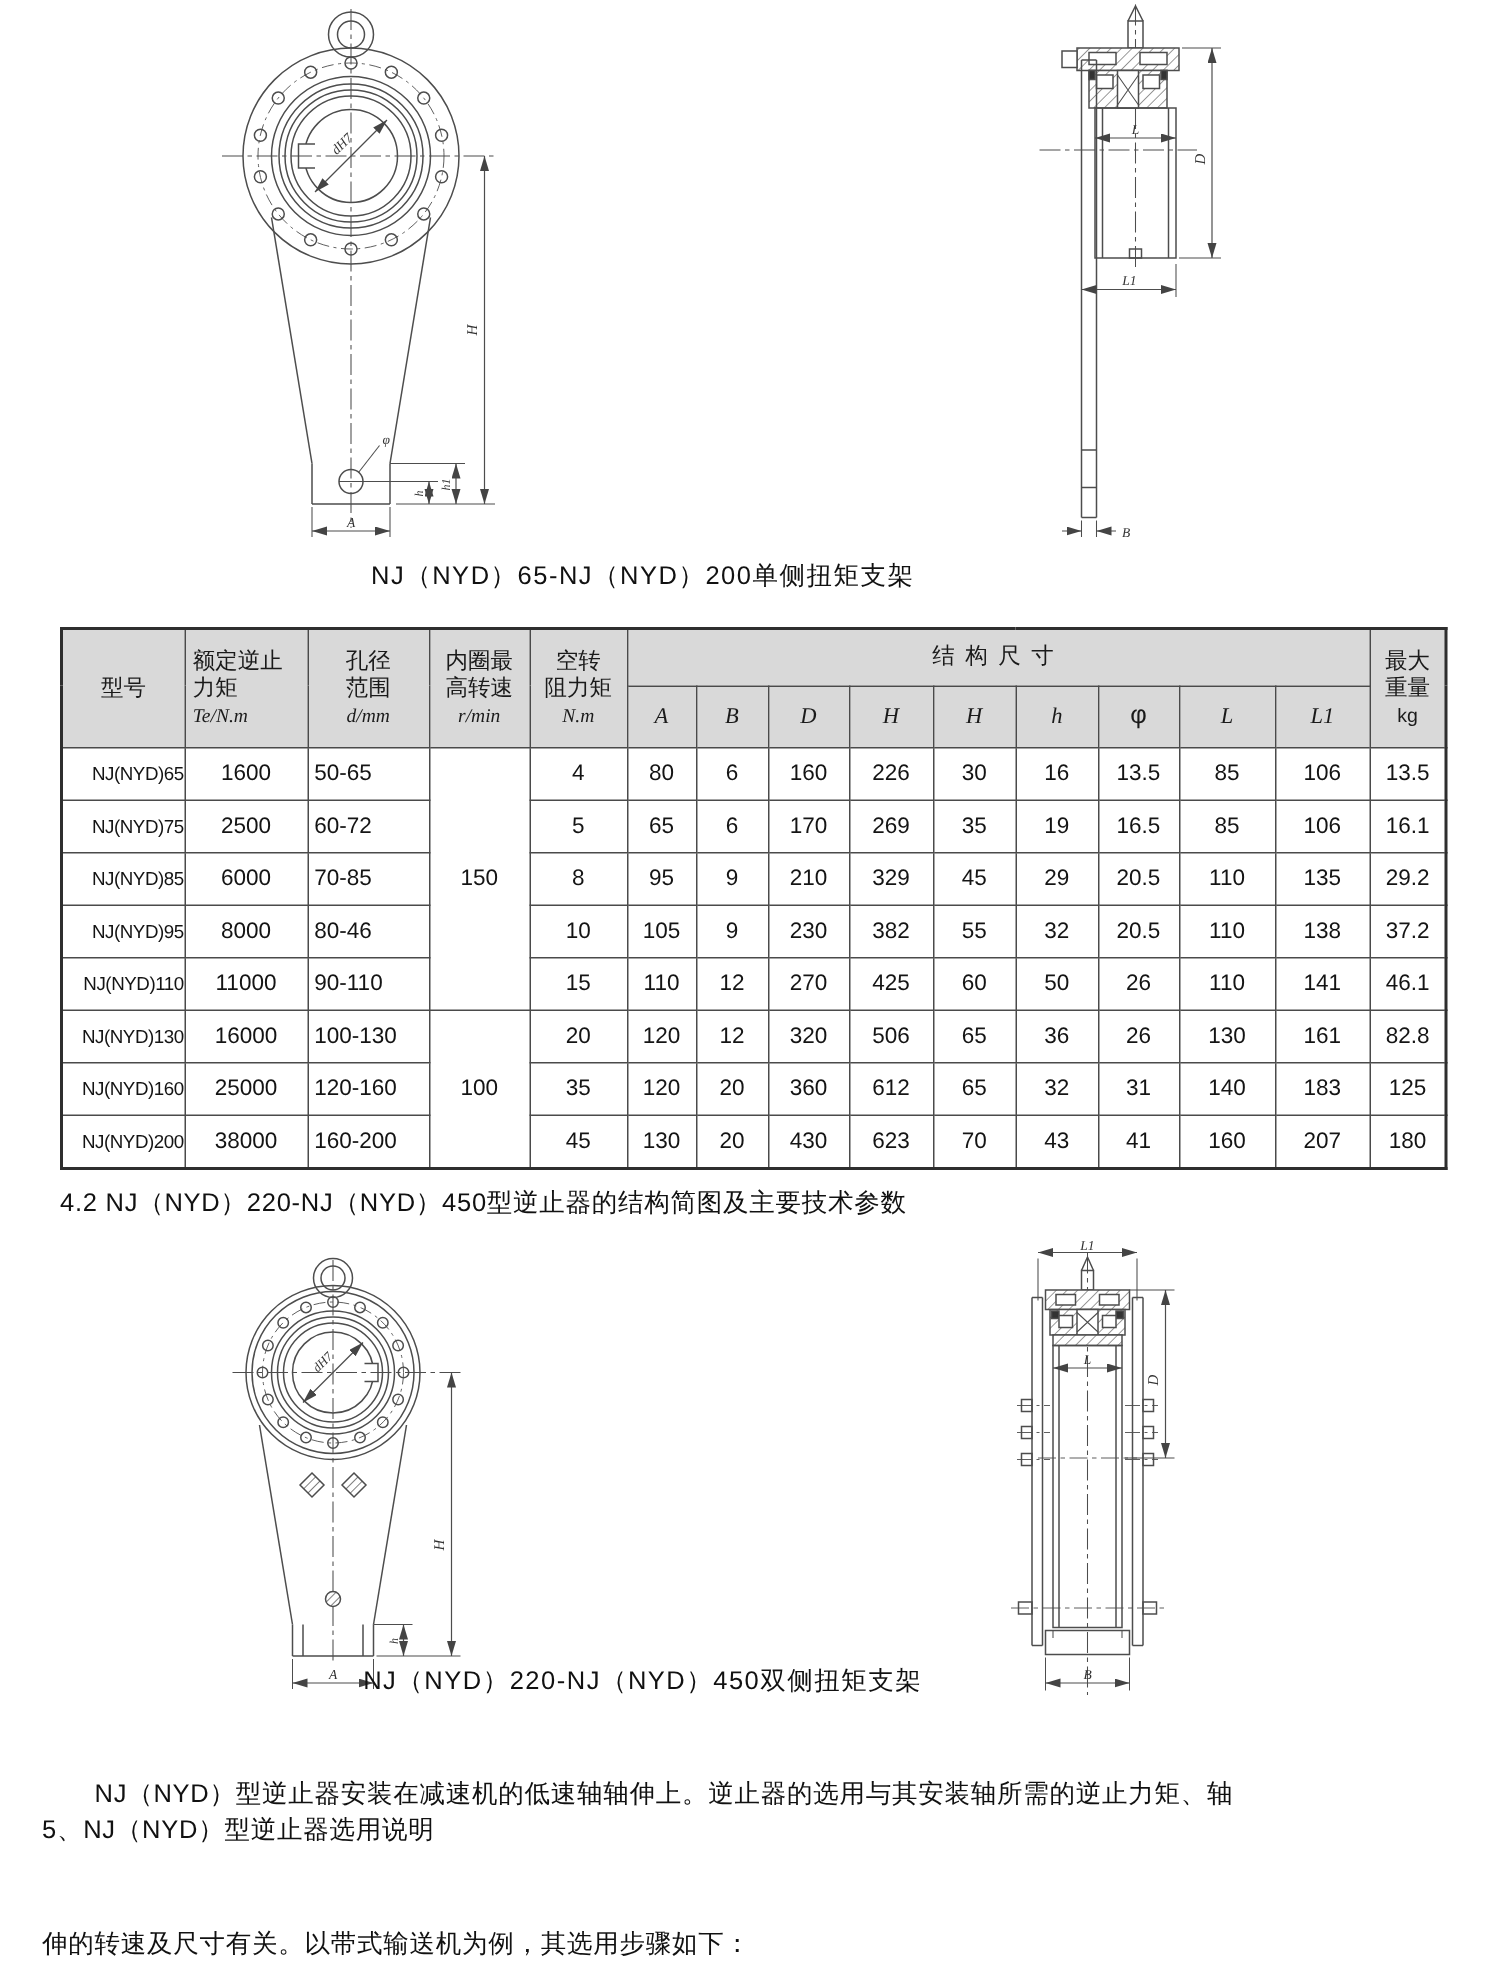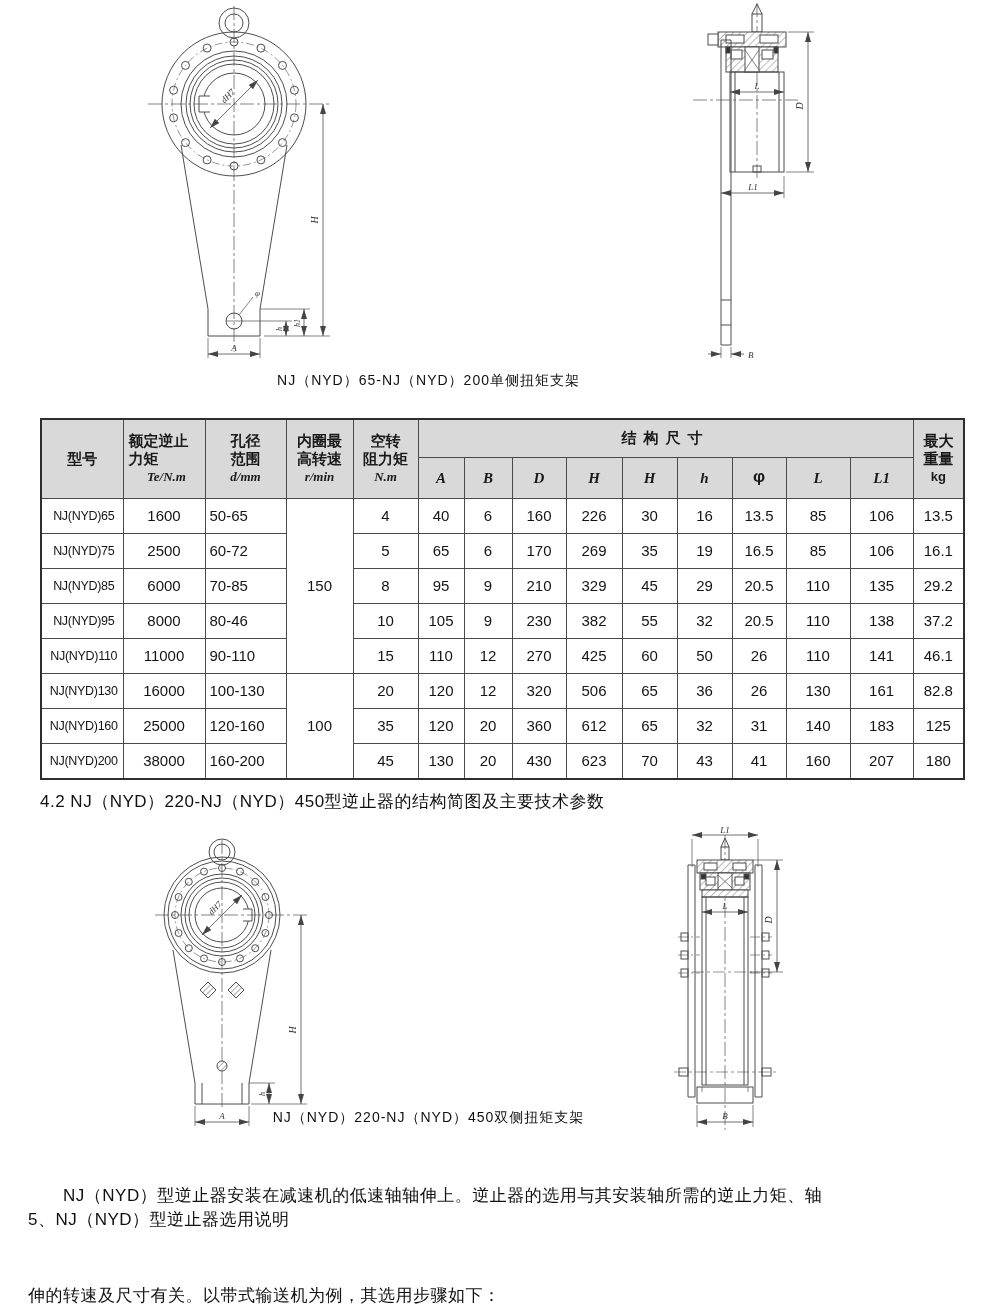--- a/index.html
+++ b/index.html
@@ -1,33 +1,33 @@
 <!DOCTYPE html>
 <html><head>
 <meta charset="utf-8">
 <style>
   html,body{margin:0;padding:0;background:#fff;}
   body{width:1000px;height:1314px;position:relative;font-family:"Liberation Sans",sans-serif;color:#1f1f1f;overflow:hidden;}
   .abs{position:absolute;}
-  .caption{width:857px;text-align:center;font-size:14px;letter-spacing:1px;color:#111;}
+  .caption{width:857px;text-align:center;font-size:17px;letter-spacing:1px;color:#111;}
   .heading{font-size:17px;color:#111;letter-spacing:0.5px;}
   .para-line{font-size:17px;color:#111;letter-spacing:0.5px;line-height:24px;}
 
   
   table.spec{border-collapse:collapse;table-layout:fixed;width:923px;border:2px solid #2e2e2e;}
   table.spec th,table.spec td{border:1px solid #4a4a4a;text-align:center;vertical-align:middle;padding:0;overflow:hidden;}
-  table.spec thead th{background:#d9d9d9;font-weight:bold;font-size:15px;line-height:1.2;color:#1a1a1a;}
+  table.spec thead th{background:#d9d9d9;font-weight:normal;font-size:15px;line-height:1.2;color:#1a1a1a;}
   .pre{white-space:pre-line;}
   .h-unit{font-family:"Liberation Serif",serif;font-style:italic;font-size:13px;margin-top:1px;}
   .h-unit.upright{font-style:normal;font-family:"Liberation Sans",sans-serif;}
   .grp{letter-spacing:7px;}
   th.dim-th{font-family:"Liberation Serif",serif;font-style:italic;font-size:16px;height:40px;background:#d9d9d9;font-weight:normal;}
   th.dim-th.upright{font-style:normal;font-family:"Liberation Sans",sans-serif;font-size:17px;}
   table.spec tbody td{font-size:15px;background:#fff;height:34px;color:#141414;}
-  table.spec tbody td.model-cell{font-size:12.5px;text-align:center;padding-left:3px;letter-spacing:-0.3px;}
+  table.spec tbody td.model-cell{font-size:12.5px;text-align:right;padding-left:3px;letter-spacing:-0.3px;}
   table.spec tbody td.bore-cell{text-align:left;padding-left:4px;}
 
   
   svg{display:block;}
   svg text{font-family:"Liberation Serif",serif;font-style:italic;fill:#333;}
 </style>
 </head>
 <body>
 
 <div class="abs" style="left:82px;top:4px;">
@@ -190,21 +190,21 @@
         <col style="width:51px">
   </colgroup>
   <thead>
     <tr style="height:38px">
       <th rowspan="2">
             <div class="pre">型号</div>
           </th>
       <th rowspan="2">
         <div class="pre" style="text-align:left;padding-left:5px;">额定逆止
 力矩</div>
-        <div class="h-unit" style="text-align:center;padding-left:5px;">Te/N.m</div>
+        <div class="h-unit" style="text-align:left;padding-left:5px;">Te/N.m</div>
       </th>
       <th rowspan="2">
         <div class="pre">孔径
 范围</div>
         <div class="h-unit">d/mm</div>
       </th>
       <th rowspan="2">
         <div class="pre">内圈最
 高转速</div>
         <div class="h-unit">r/min</div>
@@ -233,21 +233,21 @@
           <th class="dim-th">L1</th>
         </tr>
   </thead>
   <tbody id="table-body">
         <tr>
           <td class="model-cell">NJ(NYD)65</td>
           <td>1600</td>
           <td class="bore-cell">50-65</td>
           <td rowspan="5">150</td>
           <td>4</td>
-          <td>40</td>
+          <td>80</td>
           <td>6</td>
           <td>160</td>
           <td>226</td>
           <td>30</td>
           <td>16</td>
           <td>13.5</td>
           <td>85</td>
           <td>106</td>
           <td>13.5</td>
         </tr>

